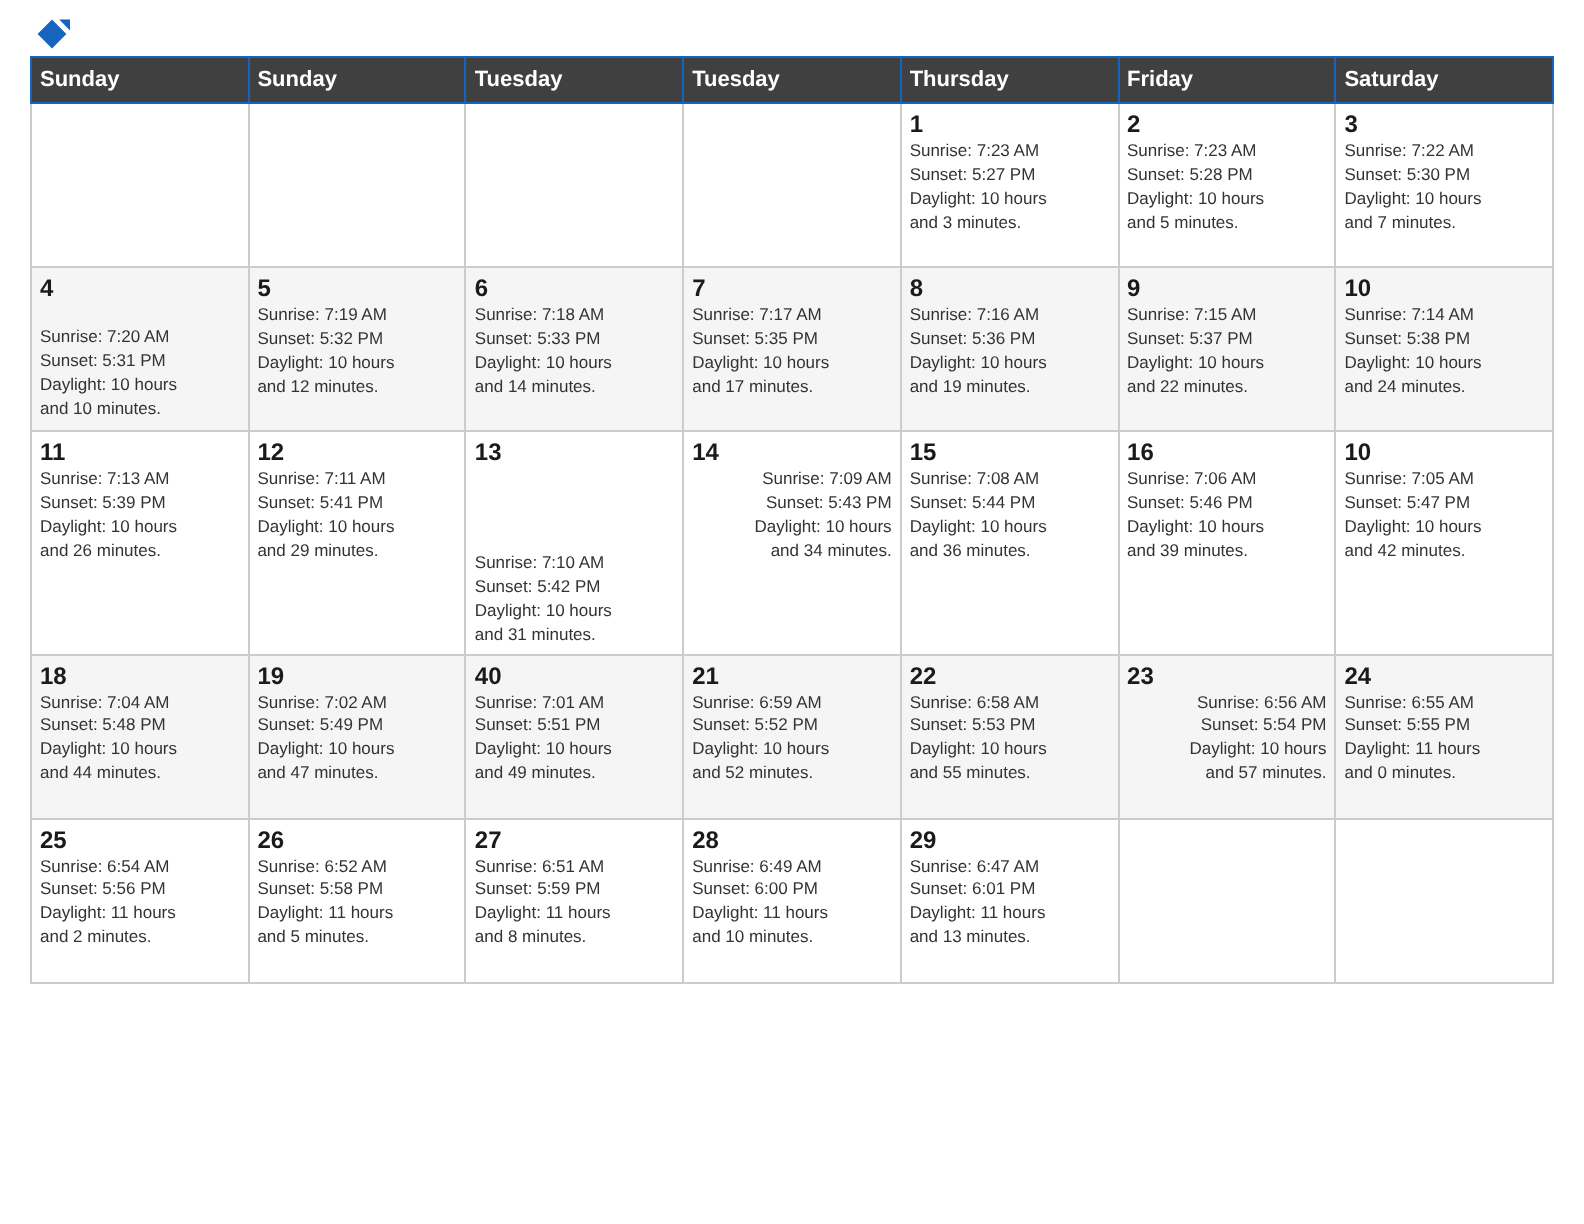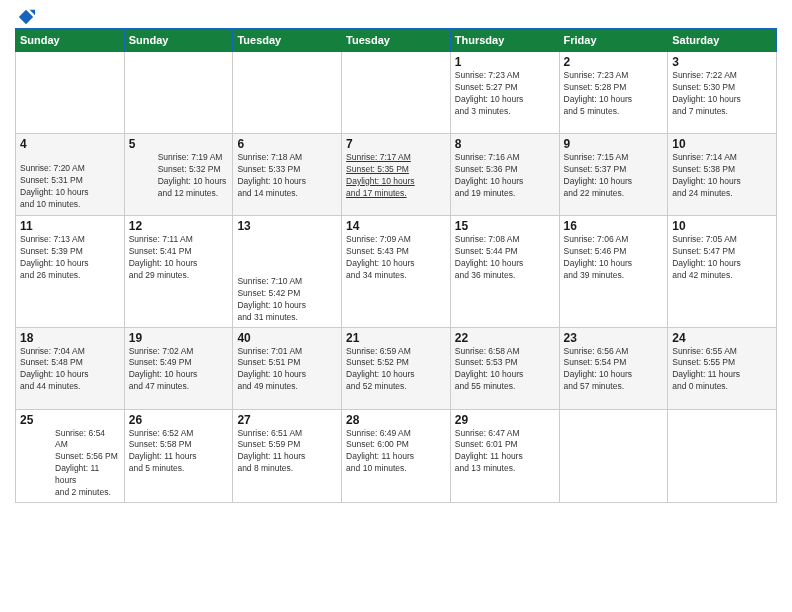--- a/index.html
+++ b/index.html
@@ -50,21 +50,21 @@
     }
     .location {
       font-size: 16px;
       color: #555;
     }
     .calendar {
       width: 100%;
       border-collapse: collapse;
     }
     .calendar thead tr th {
-      background: #15803d;
+      background: #404040;
       color: #fff;
       font-size: 11px;
       font-weight: bold;
       padding: 5px 4px;
       text-align: left;
       border: 1px solid #1565C0;
     }
     .calendar tbody tr td {
       border: 1px solid #ccc;
       vertical-align: top;
@@ -158,35 +158,35 @@
         <tr>
           <td>
             <span class="day-num">4</span>
             <div class="day-info" style="white-space: pre-line; margin-top: 12px;">Sunrise: 7:20 AM
 Sunset: 5:31 PM
 Daylight: 10 hours
 and 10 minutes.</div>
           </td>
           <td>
             <span class="day-num">5</span>
-            <div class="day-info" style="white-space: pre-line; margin-left: 29px;">Sunrise: 7:19 AM
+            <div class="day-info" style="white-space: pre-line;">Sunrise: 7:19 AM
 Sunset: 5:32 PM
 Daylight: 10 hours
 and 12 minutes.</div>
           </td>
           <td>
             <span class="day-num">6</span>
             <div class="day-info" style="white-space: pre-line;">Sunrise: 7:18 AM
 Sunset: 5:33 PM
 Daylight: 10 hours
 and 14 minutes.</div>
           </td>
           <td>
             <span class="day-num">7</span>
-            <div class="day-info" style="white-space: pre-line; text-decoration: underline;">Sunrise: 7:17 AM
+            <div class="day-info" style="white-space: pre-line;">Sunrise: 7:17 AM
 Sunset: 5:35 PM
 Daylight: 10 hours
 and 17 minutes.</div>
           </td>
           <td>
             <span class="day-num">8</span>
             <div class="day-info" style="white-space: pre-line;">Sunrise: 7:16 AM
 Sunset: 5:36 PM
 Daylight: 10 hours
 and 19 minutes.</div>
@@ -223,21 +223,21 @@
           </td>
           <td>
             <span class="day-num">13</span>
             <div class="day-info" style="white-space: pre-line; margin-top: 43px;">Sunrise: 7:10 AM
 Sunset: 5:42 PM
 Daylight: 10 hours
 and 31 minutes.</div>
           </td>
           <td>
             <span class="day-num">14</span>
-            <div class="day-info" style="white-space: pre-line;">Sunrise: 7:09 AM
+            <div class="day-info" style="white-space: pre-line; text-align: right;">Sunrise: 7:09 AM
 Sunset: 5:43 PM
 Daylight: 10 hours
 and 34 minutes.</div>
           </td>
           <td>
             <span class="day-num">15</span>
             <div class="day-info" style="white-space: pre-line;">Sunrise: 7:08 AM
 Sunset: 5:44 PM
 Daylight: 10 hours
 and 36 minutes.</div>
@@ -288,37 +288,37 @@
           </td>
           <td>
             <span class="day-num">22</span>
             <div class="day-info" style="white-space: pre-line;">Sunrise: 6:58 AM
 Sunset: 5:53 PM
 Daylight: 10 hours
 and 55 minutes.</div>
           </td>
           <td>
             <span class="day-num">23</span>
-            <div class="day-info" style="white-space: pre-line;">Sunrise: 6:56 AM
+            <div class="day-info" style="white-space: pre-line; text-align: right;">Sunrise: 6:56 AM
 Sunset: 5:54 PM
 Daylight: 10 hours
 and 57 minutes.</div>
           </td>
           <td>
             <span class="day-num">24</span>
             <div class="day-info" style="white-space: pre-line;">Sunrise: 6:55 AM
 Sunset: 5:55 PM
 Daylight: 11 hours
 and 0 minutes.</div>
           </td>
         </tr>
         <tr>
           <td>
             <span class="day-num">25</span>
-            <div class="day-info" style="white-space: pre-line; margin-left: 35px;">Sunrise: 6:54 AM
+            <div class="day-info" style="white-space: pre-line;">Sunrise: 6:54 AM
 Sunset: 5:56 PM
 Daylight: 11 hours
 and 2 minutes.</div>
           </td>
           <td>
             <span class="day-num">26</span>
             <div class="day-info" style="white-space: pre-line;">Sunrise: 6:52 AM
 Sunset: 5:58 PM
 Daylight: 11 hours
 and 5 minutes.</div>

